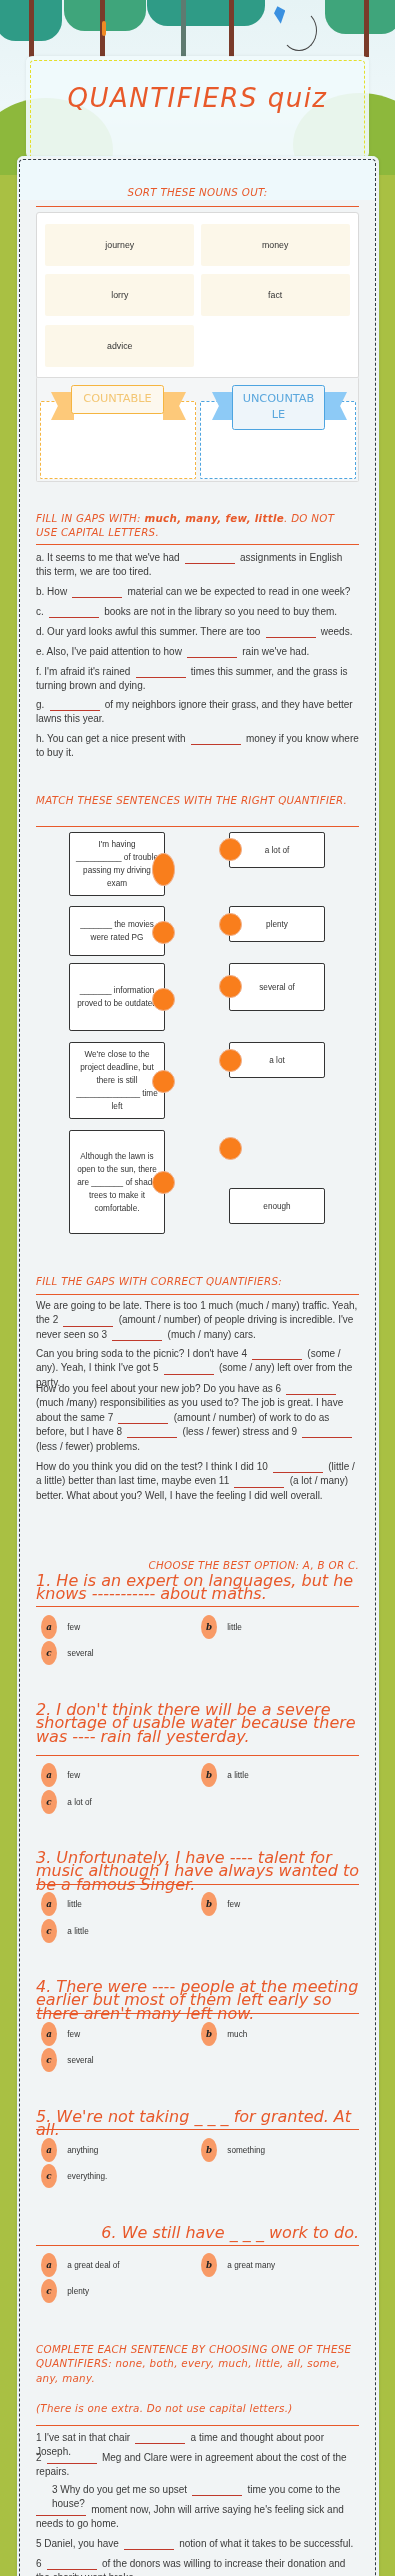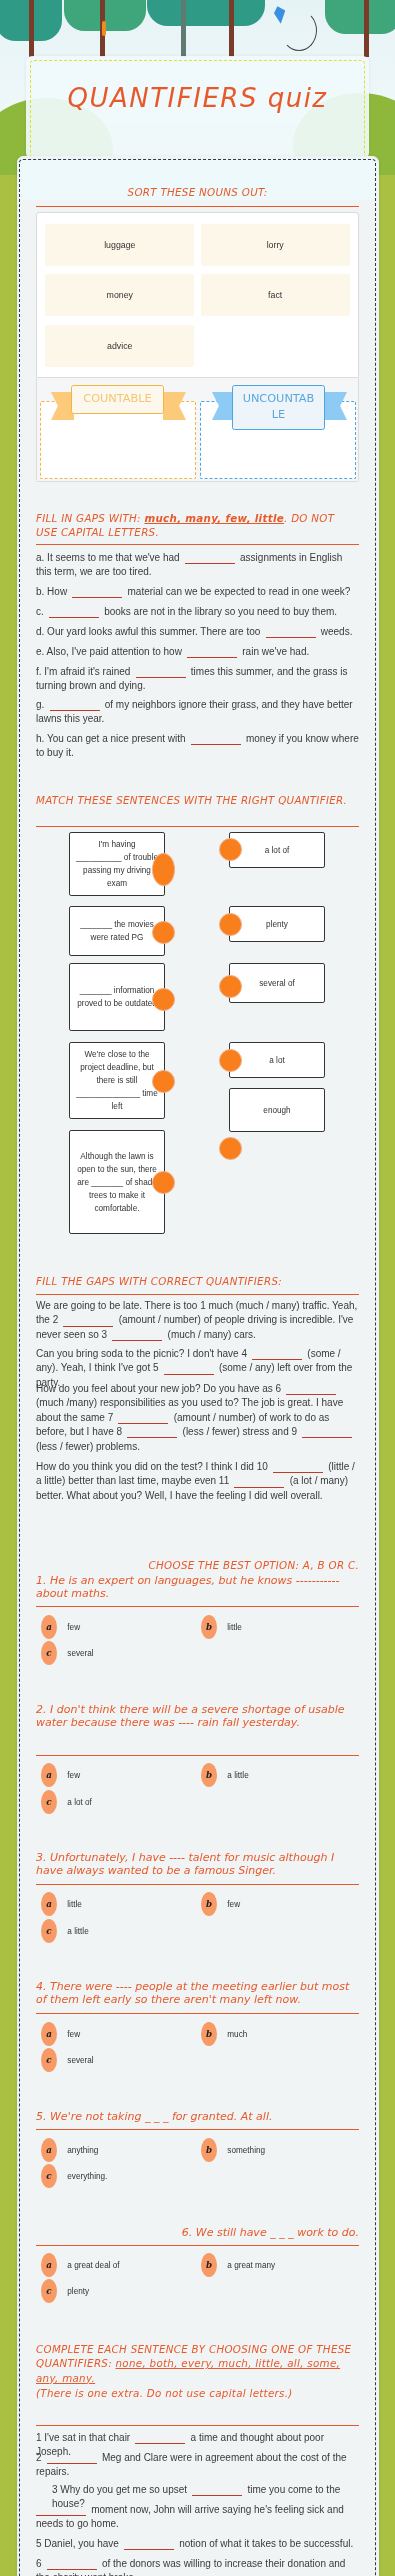--- a/index.html
+++ b/index.html
@@ -75,21 +75,21 @@
     background: #eef9fc; border-radius: 4.1px 4.1px 0 0;
   }
 
   
   .sec-title {
     position: absolute; left: 36px; width: 323px;
     color: #e8592a; font-family: "DejaVu Sans", sans-serif;
     font-size: 10.3px; line-height: 14.4px; letter-spacing: 0.3px;
     font-style: italic; text-transform: uppercase;
   }
-  .sec-title .em { font-weight: bold; text-transform: none; text-decoration: underline; }
+  .sec-title .em { font-weight: bold; text-transform: none; }
   .sec-rule {
     position: absolute; left: 36px; width: 323px; height: 0.5px; background: #e8592a;
   }
 
   
   .sort-grid {
     position: absolute; left: 36px; width: 323px;
     background: #fff; border: 0.5px solid #d9d9d9; border-radius: 3.1px;
     padding: 11.3px 8.2px 11.3px 8.2px;
     display: grid; grid-template-columns: 1fr 1fr; column-gap: 6.2px; row-gap: 8.2px;
@@ -148,21 +148,21 @@
     position: absolute; width: 23px; height: 33px; border-radius: 50%;
     background: #f97e1c; border: 1px solid #f1b08a;
   }
   .dot.l { left: 152px; }
   .dot.r { left: 219px; }
 
   
   .q-title {
     position: absolute; left: 36px; width: 323px;
     color: #e8592a; font-family: "DejaVu Sans", sans-serif; font-style: italic;
-    font-size: 11px; line-height: 13.4px;
+    font-size: 16px; line-height: 13.4px;
   }
   .opt {
     position: absolute; display: flex; align-items: center; gap: 10.3px;
     font-size: 8.2px; color: #333;
   }
   .opt-badge {
     width: 16px; height: 24px; border-radius: 50%;
     background: #f89a66; color: #222;
     display: flex; align-items: center; justify-content: center;
     font-family: "DejaVu Serif", serif; font-style: italic; font-weight: bold; font-size: 8.8px;
@@ -194,23 +194,23 @@
 </div>
 
 <div class="main-card">
   <div class="top-band"></div>
   <div class="dash"></div>
 </div>
 
 <div class="sec-title" style="top:185px;text-align:center;">SORT THESE NOUNS OUT:</div>
 <div class="sec-rule" style="top:206px;"></div>
 <div class="sort-grid" style="top:212px;">
-  <div class="sort-chip">luggage</div>
+  <div class="sort-chip">journey</div>
+  <div class="sort-chip">money</div>
   <div class="sort-chip">lorry</div>
-  <div class="sort-chip">money</div>
   <div class="sort-chip">fact</div>
   <div class="sort-chip">advice</div>
 </div>
 
 <div class="cat-wrap" style="top:377px;height:105px;">
   <div class="cat-box orange" style="left:2.6px;top:23px;width:156px;height:78px;"></div>
   <div class="ribbon-tail o left" style="left:14px;top:14px;"></div>
   <div class="ribbon-tail o right" style="left:126px;top:14px;"></div>
   <div class="ribbon o" style="left:34px;top:6.7px;height:29px;">COUNTABLE</div>
 
@@ -240,31 +240,31 @@
 <div class="match-right" style="top:832px;height:36px;">a lot of</div>
 <div class="dot r" style="top:838px;height:23px;"></div>
 
 <div class="match-left" style="top:906px;height:50px;">_______ the movies were rated PG</div>
 <div class="dot l" style="top:921px;height:23px;"></div>
 <div class="match-right" style="top:906px;height:36px;">plenty</div>
 <div class="dot r" style="top:913px;height:23px;"></div>
 
 <div class="match-left" style="top:963px;height:68px;">_______ information proved to be outdated</div>
 <div class="dot l" style="top:988px;height:23px;"></div>
-<div class="match-right" style="top:963px;height:40px;">several of</div>
+<div class="match-right" style="top:963px;height:48px;">several of</div>
 <div class="dot r" style="top:975px;height:23px;"></div>
 
 <div class="match-left" style="top:1042px;height:77px;">We're close to the project deadline, but there is still ______________ time left</div>
 <div class="dot l" style="top:1070px;height:23px;"></div>
 <div class="match-right" style="top:1042px;height:36px;">a lot</div>
 <div class="dot r" style="top:1049px;height:23px;"></div>
 
 <div class="match-left" style="top:1130px;height:104px;">Although the lawn is open to the sun, there are _______ of shade trees to make it comfortable.</div>
 <div class="dot l" style="top:1171px;height:23px;"></div>
-<div class="match-right" style="top:1088px;height:44px;">enough</div>
+<div class="match-right" style="top:1188px;height:36px;">enough</div>
 <div class="dot r" style="top:1137px;height:23px;"></div>
 
 <div class="sec-title" style="top:1274px;">FILL THE GAPS WITH CORRECT QUANTIFIERS:</div>
 <div class="sec-rule" style="top:1294px;"></div>
 
 <div class="para" style="top:1299px;"><span>We are going to be late. There is too 1 much (much / many) traffic. Yeah, the 2</span><span class="gap"></span><span>(amount / number) of people driving is incredible. I've never seen so 3</span><span class="gap"></span><span>(much / many) cars.</span></div>
 
 <div class="para" style="top:1347px;"><span>Can you bring soda to the picnic? I don't have 4</span><span class="gap"></span><span>(some / any). Yeah, I think I've got 5</span><span class="gap"></span><span>(some / any) left over from the party.</span></div>
 
 <div class="para" style="top:1382px;"><span>How do you feel about your new job? Do you have as 6</span><span class="gap"></span><span>(much /many) responsibilities as you used to? The job is great. I have about the same 7</span><span class="gap"></span><span>(amount / number) of work to do as before, but I have 8</span><span class="gap"></span><span>(less / fewer) stress and 9</span><span class="gap"></span><span>(less / fewer) problems.</span></div>
@@ -356,21 +356,21 @@
   </div>
 <div class="opt" style="left:201px;top:2253px;">
     <span class="opt-badge">b</span>
     <span>a great many</span>
   </div>
 <div class="opt" style="left:41px;top:2279px;">
     <span class="opt-badge">c</span>
     <span>plenty</span>
   </div>
 
-<div class="sec-title" style="top:2342px;"><span>COMPLETE EACH SENTENCE BY CHOOSING ONE OF THESE QUANTIFIERS: </span><span class="em" style="font-weight:normal;">none, both, every, much, little, all, some, any, many.</span><br><span style="text-transform:none;display:inline-block;margin-top:1px;">(There is one extra. Do not use capital letters.)</span></div>
+<div class="sec-title" style="top:2342px;"><span>COMPLETE EACH SENTENCE BY CHOOSING ONE OF THESE QUANTIFIERS: </span><span class="em" style="font-weight:normal;">none, both, every, much, little, all, some, any, many.</span><br><span style="text-transform:none;display:inline-block;margin-top:16px;">(There is one extra. Do not use capital letters.)</span></div>
 <div class="sec-rule" style="top:2425px;"></div>
 
 <div class="para" style="top:2431px;"><span>1 I've sat in that chair</span><span class="gap"></span><span>a time and thought about poor Joseph.</span></div>
 <div class="para" style="top:2451px;"><span>2</span><span class="gap"></span><span>Meg and Clare were in agreement about the cost of the repairs.</span></div>
 <div class="para" style="top:2483px;margin-left:16px;"><span>3 Why do you get me so upset</span><span class="gap"></span><span>time you come to the house?</span></div>
 <div class="para" style="top:2503px;"><span class="gap" style="margin-left:0;"></span><span>moment now, John will arrive saying he's feeling sick and needs to go home.</span></div>
 <div class="para" style="top:2537px;"><span>5 Daniel, you have</span><span class="gap"></span><span>notion of what it takes to be successful.</span></div>
 <div class="para" style="top:2557px;"><span>6</span><span class="gap"></span><span>of the donors was willing to increase their donation and the charity went broke.</span></div>
 
 

